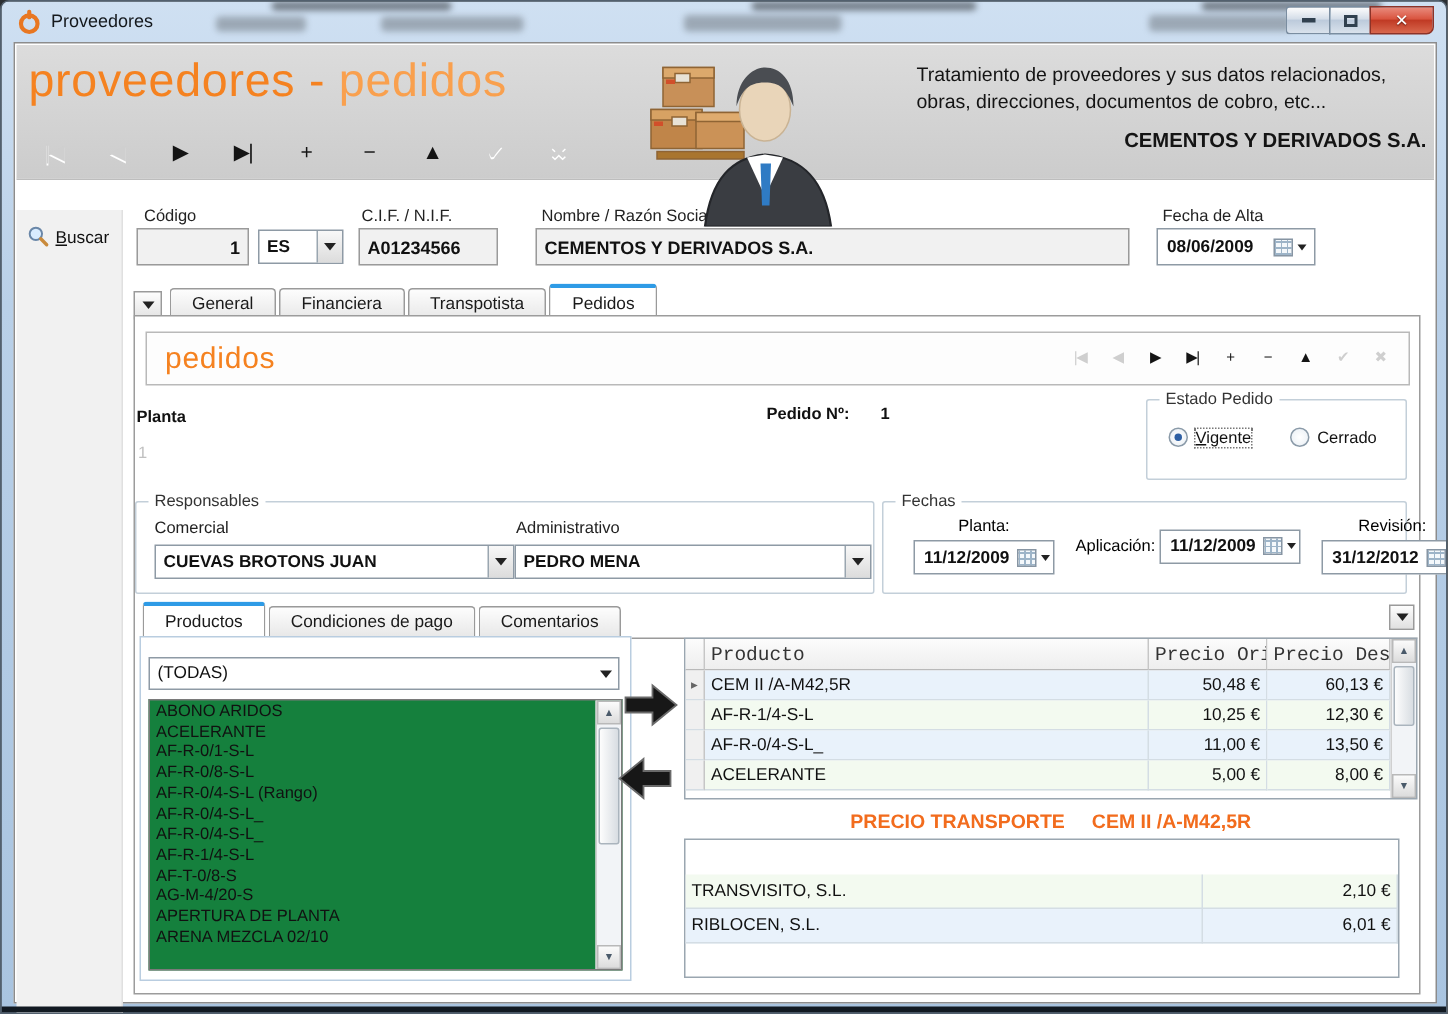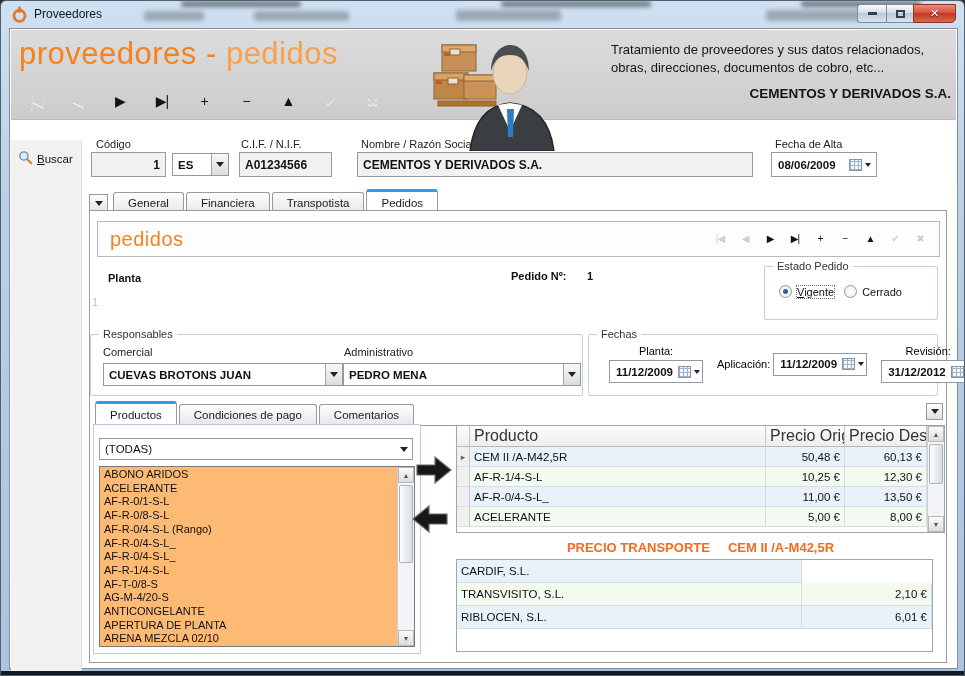--- a/index.html
+++ b/index.html
@@ -92,37 +92,37 @@
   .radio-opt { display:flex; align-items:center; gap:5px; cursor:pointer; }
   .radio { width:13px; height:13px; border-radius:50%; border:1px solid #8a9aa8; background:radial-gradient(#fff,#e8eef4); position:relative; }
   .radio.on::after { content:""; position:absolute; left:3px; top:3px; width:5px; height:5px; border-radius:50%; background:#2e5fa3; }
   .radio-label { font-size:11px; color:#111; }
   .radio-label.focus { outline:1px dotted #777; }
 
   .faint { color:#c0c0c0; font-size:11px; }
 
   
   .left-panel { position:absolute; left:83px; top:395px; width:328px; height:230px; border:1px solid #b9cde0; background:#fff; }
-  .listbox { position:absolute; left:89px; top:437px; width:316px; height:181px; border:1px solid #7a7a7a; background:#fdba74; display:flex; }
+  .listbox { position:absolute; left:89px; top:437px; width:316px; height:181px; border:1px solid #7a7a7a; background:#15803d; display:flex; }
   .listbox ul { flex:1; list-style:none; overflow:hidden; padding-top:1px; }
   .listbox li { font-size:11px; color:#111; line-height:13.7px; padding-left:4px; white-space:pre; cursor:default; }
   .vscroll { width:17px; background:#f2f4f7; border-left:1px solid #d0d0d0; position:relative; }
   .sb-btn { position:absolute; left:0; width:16px; height:16px; background:linear-gradient(#fbfbfb,#dcdcdc); border:1px solid #b9b9b9;
     display:flex; align-items:center; justify-content:center; font-size:7px; color:#4a5a6a; cursor:pointer; }
   .sb-btn.up { top:0; } .sb-btn.down { bottom:0; }
   .sb-thumb { position:absolute; left:1px; width:14px; background:linear-gradient(90deg,#fdfdfd,#d8dde2); border:1px solid #aab4bd; border-radius:2px; cursor:pointer; }
 
   .xfer-arrow { position:absolute; width:40px; height:36px; cursor:pointer; }
 
   
   .grid { position:absolute; border:1px solid #9aa6b0; background:#fff; overflow:hidden; }
   .g-row { display:flex; }
   .g-cell { font-size:11.5px; color:#111; padding:0 4px; display:flex; align-items:center; overflow:hidden; white-space:pre;
     border-right:1px solid #d4dde4; border-bottom:1px solid #d4dde4; }
-  .g-head .g-cell { background:linear-gradient(#fcfcfc,#eeeeee); border-right:1px solid #c6c6c6; border-bottom:1px solid #b9b9b9; color:#333; font-size:16px; }
+  .g-head .g-cell { background:linear-gradient(#fcfcfc,#eeeeee); border-right:1px solid #c6c6c6; border-bottom:1px solid #b9b9b9; color:#333; font-size:13px;font-family:Liberation Mono, monospace; }
   .g-cell.r { justify-content:flex-end; }
   .sel-cell { width:13px; padding:0; background:#f0f0f0; border-right:1px solid #c6c6c6; justify-content:center; font-size:9px; color:#666; }
   .row-blue .g-cell:not(.sel-cell) { background:#e9f2fb; }
   .row-green .g-cell:not(.sel-cell) { background:#f3faf0; }
 
   .transport-title { position:absolute; left:446px; top:511px; width:489px; text-align:center; font-size:13px; font-weight:bold; color:#f26c1d; }
   .transport-title .gap { margin-left:18px; }
 
   .small-dd { position:absolute; left:916px; top:374px; width:17px; height:17px; border:1px solid #9a9a9a;
     background:linear-gradient(#fdfdfd,#e0e0e0); display:flex; align-items:center; justify-content:center; cursor:pointer; }
@@ -270,27 +270,27 @@
           <span class="tb-icon">▶</span>
           <span class="tb-icon">▶|</span>
           <span class="tb-icon">+</span>
           <span class="tb-icon">−</span>
           <span class="tb-icon">▲</span>
           <span class="tb-icon disabled">✔</span>
           <span class="tb-icon disabled">✖</span>
         </div>
     </div>
 
-    <span class="b11 abs" style="left:98px;top:243px;">Planta</span>
+    <span class="b11 abs" style="left:81px;top:243px;">Planta</span>
     <span class="b11 abs" style="left:501px;top:241px;">Pedido Nº:</span>
     <span class="b11 abs" style="left:577px;top:241px;">1</span>
 
     <div class="fieldset" style="left:754px;top:237px;width:174px;height:54px;">
       <span class="fs-legend">Estado Pedido</span>
-      <div id="estado-options" style="display:flex;gap:10px;padding:18px 0 0 14px;">
+      <div id="estado-options" style="display:flex;gap:26px;padding:18px 0 0 14px;">
           <label class="radio-opt">
             <span class="radio on"></span>
             <span class="radio-label focus"><u>V</u>igente</span>
           </label>
           <label class="radio-opt">
             <span class="radio"></span>
             <span class="radio-label">Cerrado</span>
           </label>
         </div>
     </div>
@@ -381,21 +381,20 @@
           <li>ABONO ARIDOS</li>
           <li>ACELERANTE</li>
           <li>AF-R-0/1-S-L</li>
           <li>AF-R-0/8-S-L</li>
           <li>AF-R-0/4-S-L (Rango)</li>
           <li>AF-R-0/4-S-L_</li>
           <li>AF-R-0/4-S-L_</li>
           <li>AF-R-1/4-S-L</li>
           <li>AF-T-0/8-S</li>
           <li>AG-M-4/20-S</li>
-          <li>ANTICONGELANTE</li>
           <li>APERTURA DE PLANTA</li>
           <li>ARENA MEZCLA 02/10</li>
         </ul>
       <div class="vscroll">
         <div class="sb-btn up">▲</div>
         <div class="sb-thumb" style="top:18px;height:78px;"></div>
         <div class="sb-btn down">▼</div>
       </div>
     </div>
 
@@ -450,21 +449,20 @@
       </div>
     </div>
 
     <div class="transport-title">
       <span>PRECIO TRANSPORTE</span><span class="gap">CEM II /A-M42,5R</span>
     </div>
 
     <div class="grid" style="left:446px;top:530px;width:477px;height:93px;">
       <div id="transport-grid" style="position:absolute;left:0;top:0;right:0;bottom:0;">
           <div class="g-row row-blue" style="height: 23px;">
-            <div class="g-cell" style="width: 345px; height: 23px;">CARDIF, S.L.</div>
           </div>
           <div class="g-row row-green" style="height: 23px;">
             <div class="g-cell" style="width: 345px; height: 23px;">TRANSVISITO, S.L.</div>
             <div class="g-cell r" style="width: 130px; height: 23px;">2,10 €</div>
           </div>
           <div class="g-row row-blue" style="height: 23px;">
             <div class="g-cell" style="width: 345px; height: 23px;">RIBLOCEN, S.L.</div>
             <div class="g-cell r" style="width: 130px; height: 23px;">6,01 €</div>
           </div>
         </div>

